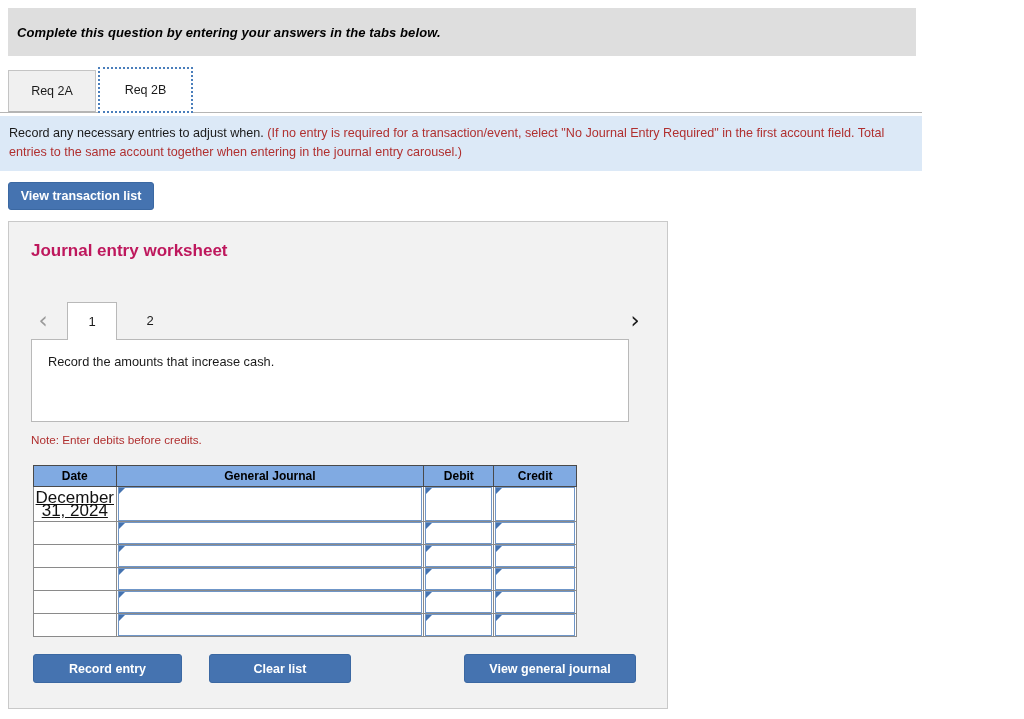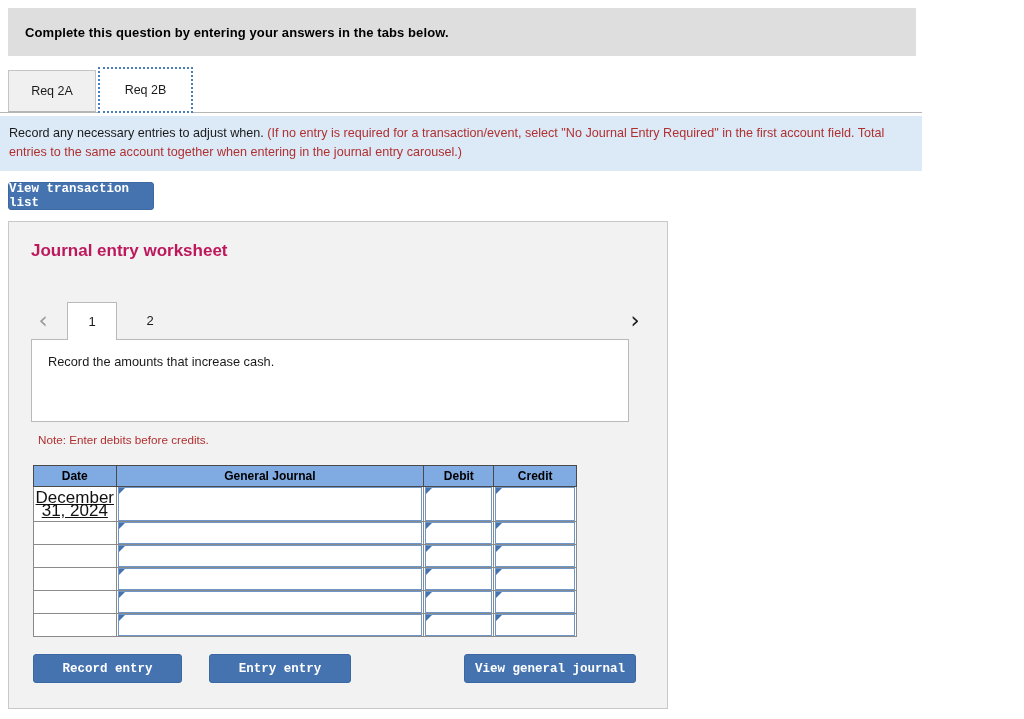--- a/index.html
+++ b/index.html
@@ -24,22 +24,23 @@
     width: 908px;
     height: 48px;
     background: #dedede;
     display: flex;
     align-items: center;
   }
   .banner-text {
     font-size: 13px;
     font-weight: bold;
     color: #000;
-    padding-left: 17px;
+    padding-left: 9px;
     letter-spacing: 0.1px;
+    font-style: italic;
   }
 
   
   .tabstrip {
     position: absolute;
     left: 0px;
     top: 66px;
     width: 922px;
     height: 48px;
   }
@@ -96,21 +97,21 @@
   .instruction .paren { color: #b03030; }
 
   
   .btn {
     background: #4573b0;
     color: #ffffff;
     border: 1px solid #3b68a2;
     border-radius: 3px;
     font-size: 12.5px;
     font-weight: bold;
-    font-family: Liberation Mono, monospace;
+    font-family: Liberation Sans, sans-serif;
     display: flex;
     align-items: center;
     justify-content: center;
     cursor: pointer;
     box-sizing: border-box;
   }
   .btn-view-transaction {
     position: absolute;
     left: 8px;
     top: 182px;
@@ -200,21 +201,21 @@
     background: #ffffff;
     border: 1px solid #b9b9b9;
     box-sizing: border-box;
     font-size: 12.8px;
     color: #1a1a1a;
     padding: 14px 17px 0 16px;
   }
 
   .note {
     position: absolute;
-    left: 29px;
+    left: 22px;
     top: 211px;
     font-size: 11.7px;
     color: #b03030;
   }
 
   
   .jtable {
     position: absolute;
     left: 24px;
     top: 243px;
@@ -433,19 +434,19 @@
           <div class="cellbox"></div>
         </td>
       </tr>
     </tbody>
   </table>
 
   <div class="btn btn-record">
     <span>Record entry</span>
   </div>
   <div class="btn btn-clear">
-    <span>Entry entry</span>
+    <span>Clear list</span>
   </div>
   <div class="btn btn-viewjournal">
     <span>View general journal</span>
   </div>
 
 </div>
 
 </body></html>

